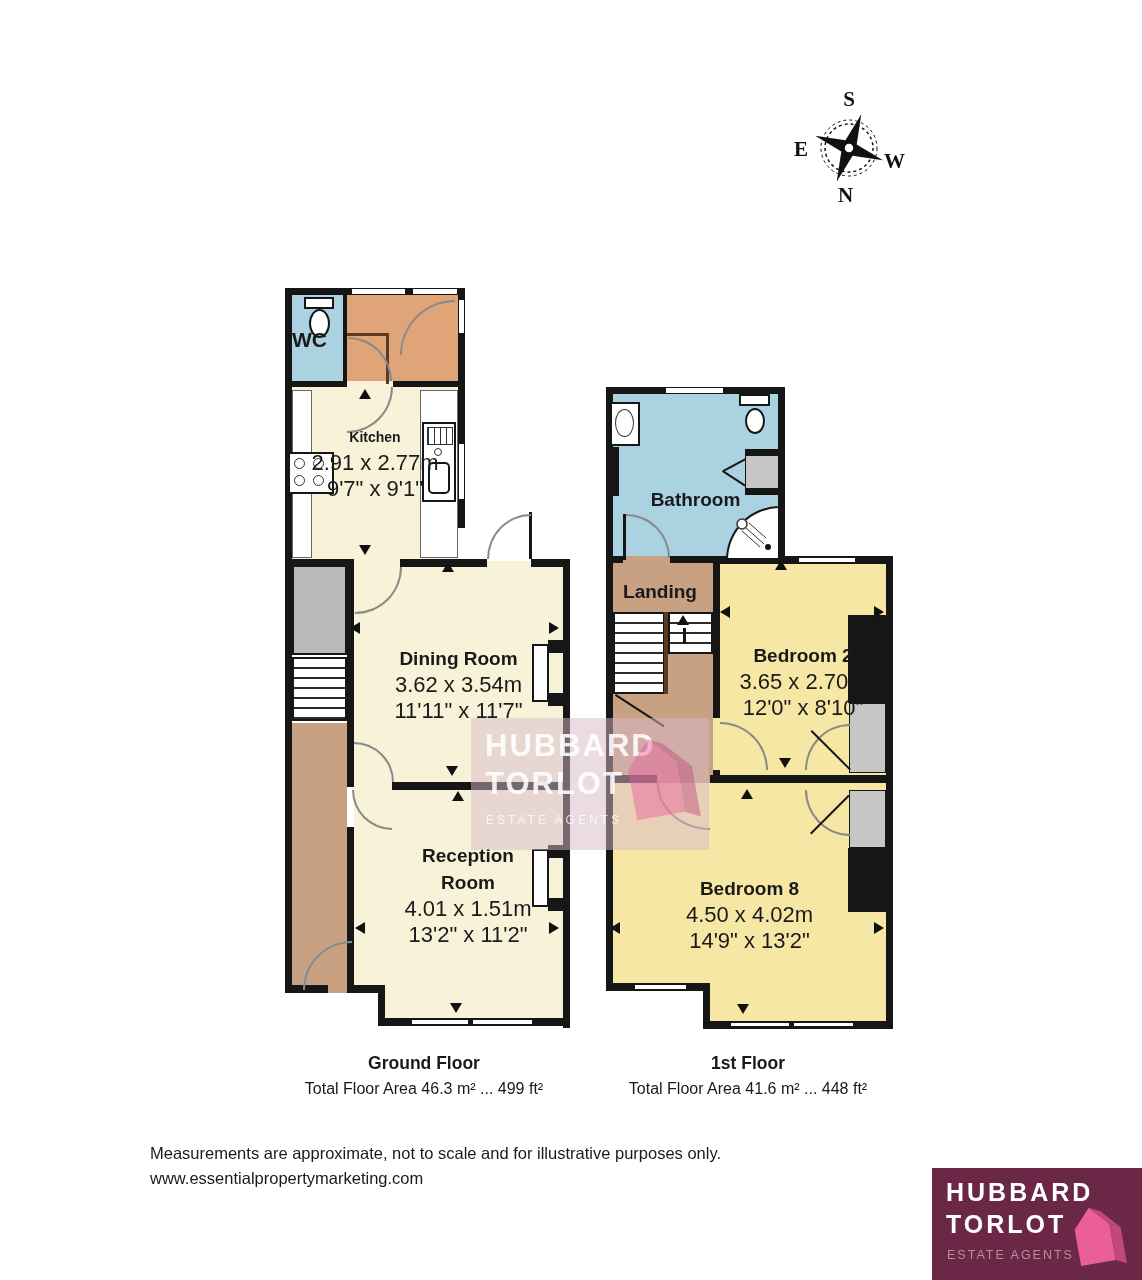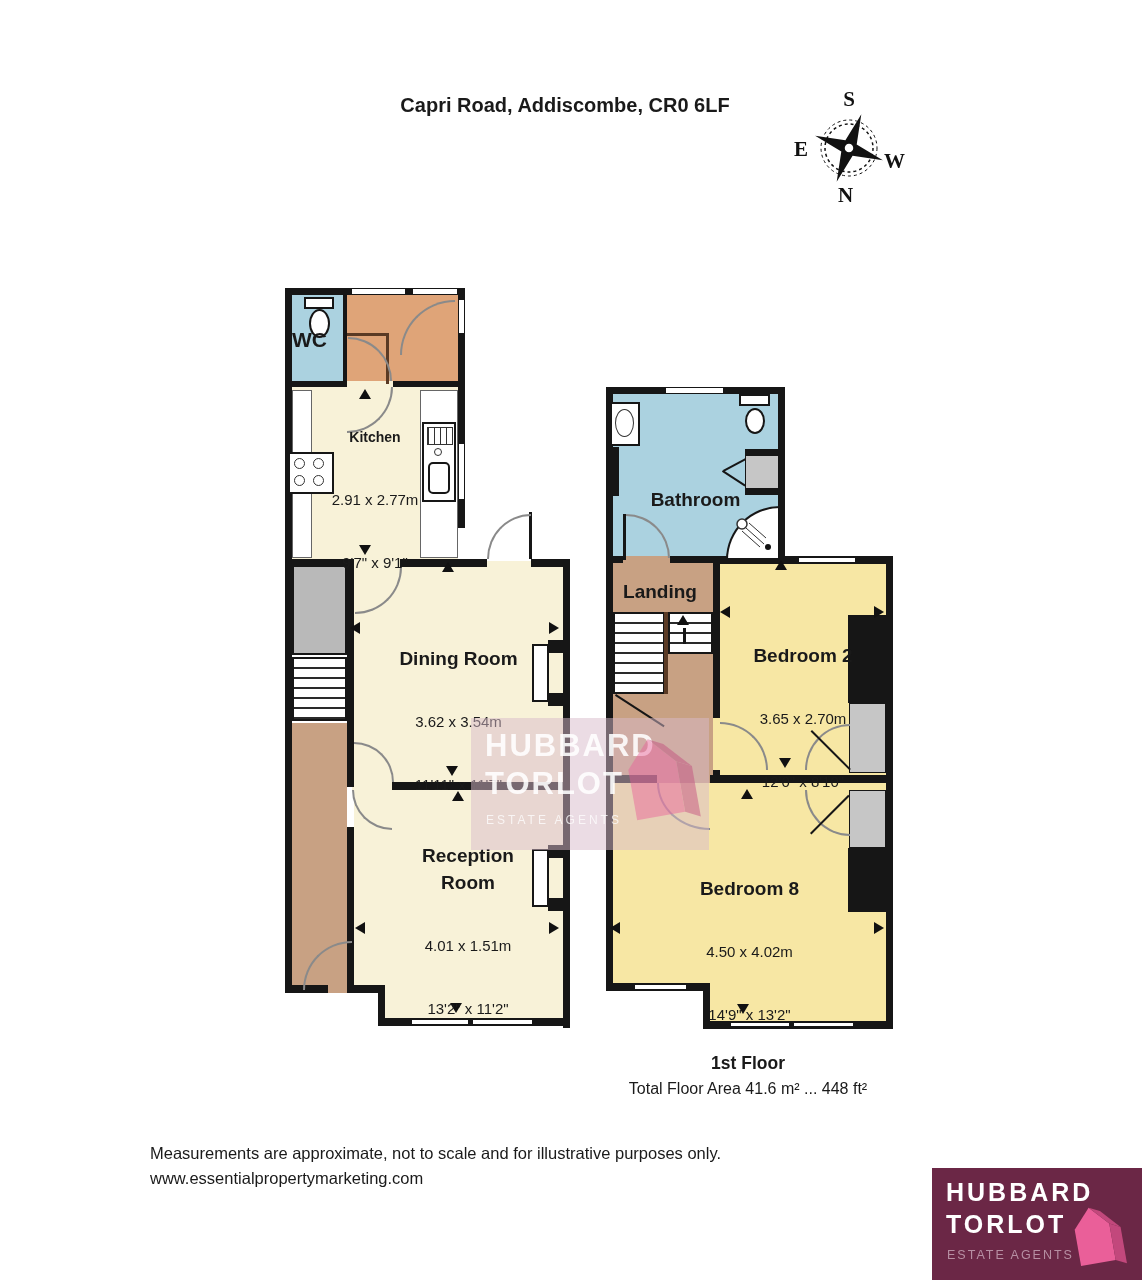--- a/index.html
+++ b/index.html
@@ -37,21 +37,21 @@
   .oval{border-radius:50%;}
   .burner{position:absolute;width:11px;height:11px;border:1.5px solid #333;border-radius:50%;box-sizing:border-box;background:#fff;}
   .drain{position:absolute;background:repeating-linear-gradient(90deg,#333 0 1px,#fff 1px 6px);border:1px solid #333;}
   .shower{position:absolute;background:#fff;border:2px solid #161616;border-radius:100% 0 0 0;box-sizing:border-box;}
   .title{position:absolute;left:280px;top:94px;width:570px;text-align:center;
          font-size:20px;font-weight:bold;}
   .subtitle{position:absolute;left:280px;top:167px;width:570px;text-align:center;font-size:17.5px;}
   .room-label{position:absolute;text-align:center;}
   .rname{font-weight:bold;font-size:14px;line-height:26px;}
   .rname-lg{font-weight:bold;font-size:19px;line-height:27px;}
-  .rdim{font-size:15px;line-height:26px;margin-top:37px;}
+  .rdim{font-size:22px;line-height:26px;}
   .wc-name{font-weight:bold;font-size:21px;}
   .caption{position:absolute;text-align:center;}
   .cap-title{font-weight:bold;font-size:17.5px;line-height:26px;}
   .cap-area{font-size:16px;line-height:26px;}
   .footer{position:absolute;left:150px;top:1141px;width:870px;text-align:left;}
   .foot-line{font-size:16.5px;line-height:25px;}
   .compass{position:absolute;left:790px;top:84px;}
   .cl{font-family:"Liberation Serif",serif;font-weight:bold;font-size:21px;fill:#111;}
   .watermark{position:absolute;left:471px;top:718px;width:238px;height:132px;
              background:rgba(216,186,201,0.50);}
@@ -71,21 +71,20 @@
          color:var(--logo-muted);}
   .lg-house{position:absolute;left:138px;top:33px;}
   .hf{fill:var(--logo-pink);}
   .hs{fill:var(--logo-pink-dark);}
 </style>
 </head>
 <body>
 
 <div class="canvas">
 
-  <div class="title">Capri Road, Addiscombe, CR0 6LF</div>
 
   <svg class="compass" width="118" height="122" viewBox="0 0 118 122">
     <circle cx="59" cy="64" r="24" fill="none" stroke="#111" stroke-width="1.5" stroke-dasharray="3 3"></circle>
     <circle cx="59" cy="64" r="28" fill="none" stroke="#111" stroke-width="1" stroke-dasharray="3 3"></circle>
     <g transform="rotate(20 59 64)">
       <path d="M59,28 L65,58 L95,64 L65,70 L59,100 L53,70 L23,64 L53,58 Z" fill="#111"></path>
     </g>
     <circle cx="59" cy="64" r="5" fill="#fff" stroke="#111" stroke-width="1.5"></circle>
     <text class="cl" x="59" y="22" text-anchor="middle">S</text>
     <text class="cl" x="4" y="72">E</text>
@@ -291,20 +290,24 @@
     <div class="wm-l3">ESTATE AGENTS</div>
     <svg class="wm-house" width="78" height="100" viewBox="0 0 64 82">
       <g transform="rotate(-10 32 40)">
         <polygon class="hf" points="6,28 26,6 46,28 46,70 6,70"></polygon>
         <polygon class="hs" points="26,6 38,12 58,34 46,28"></polygon>
         <polygon class="hs" points="46,28 58,34 58,76 46,70"></polygon>
       </g>
     </svg>
   </div>
 
+  <div class="caption" style="left:254px;top:1050px;width:340px">
+    <div class="cap-title">Ground Floor</div>
+    <div class="cap-area">Total Floor Area 46.3 m² ... 499 ft²</div>
+  </div>
   <div class="caption" style="left:583px;top:1050px;width:330px">
     <div class="cap-title">1st Floor</div>
     <div class="cap-area">Total Floor Area 41.6 m² ... 448 ft²</div>
   </div>
 
   <div class="footer">
     <div class="foot-line">Measurements are approximate, not to scale and for illustrative purposes only.</div>
     <div class="foot-line">www.essentialpropertymarketing.com</div>
   </div>
 

